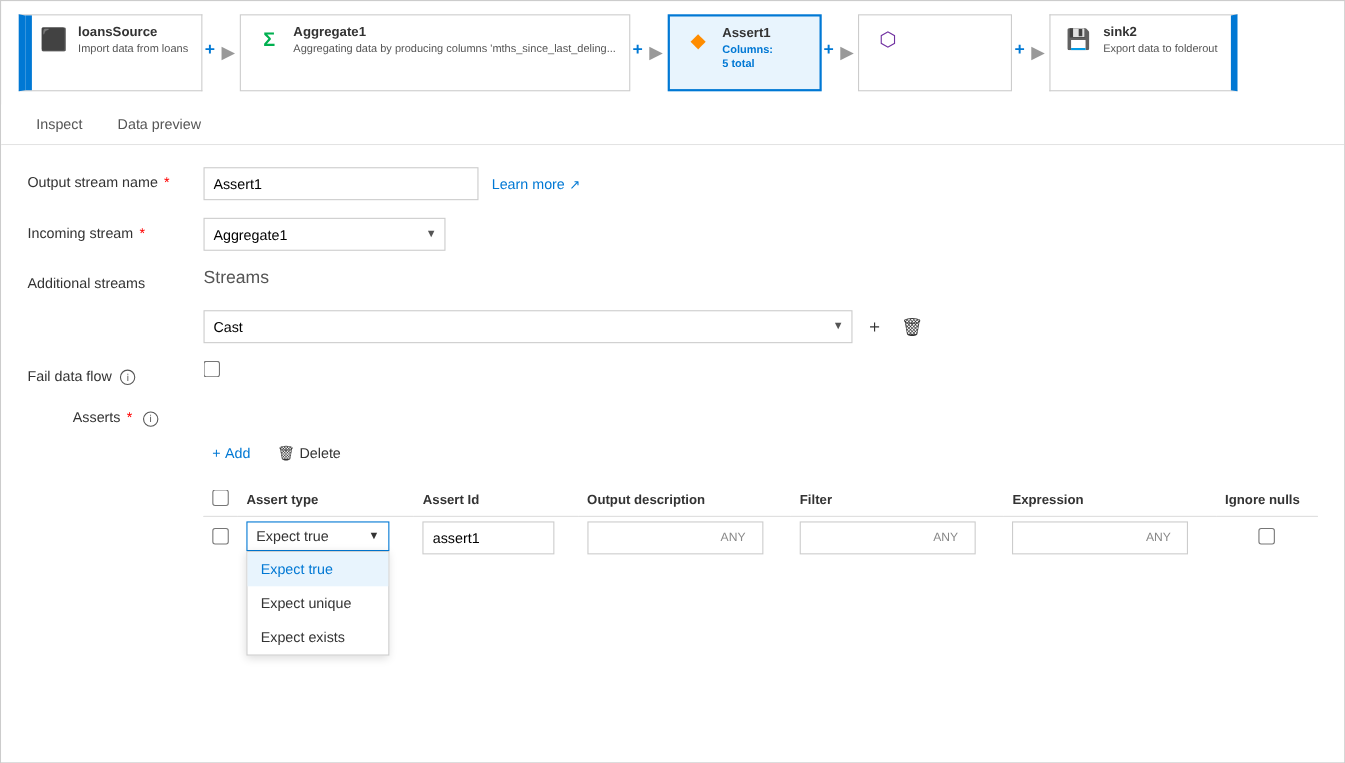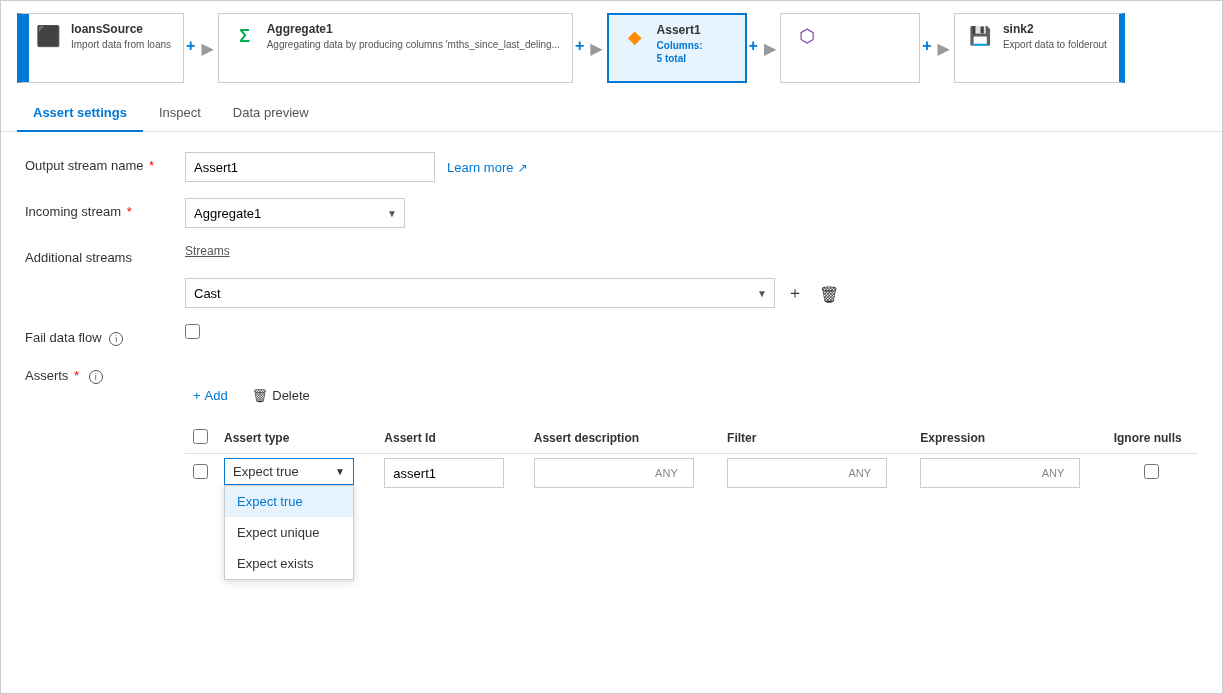--- a/index.html
+++ b/index.html
@@ -206,24 +206,23 @@
     .incoming-stream-select {
       width: 220px;
     }
 
     .additional-streams-area {
       flex-direction: column;
       align-items: flex-start;
     }
 
     .streams-label {
-      font-size: 12px;
+      font-size: 16px;
       color: #555;
       margin-bottom: 8px;
-      text-decoration: underline;
     }
 
     .streams-row {
       display: flex;
       align-items: flex-end;
       gap: 8px;
     }
 
     .cast-select {
       width: 590px;
@@ -429,21 +428,20 @@
         <div class="node-icon" style="color:#0078d4; font-size:18px;">💾</div>
         <div class="node-content">
           <div class="node-title">sink2</div>
           <div class="node-desc">Export data to folderout</div>
         </div>
       </div>
     </div>
   </div>
 
   <div class="tabs-bar">
-    <div class="tab active">Assert settings</div>
     <div class="tab">Inspect</div>
     <div class="tab">Data preview</div>
   </div>
 
   <div class="settings-panel">
 
     <div class="form-row">
       <div class="form-label">
         <span>Output stream name</span><span class="required"> *</span>
       </div>
@@ -493,21 +491,21 @@
       <div class="form-label">
         <span>Fail data flow</span>
         <span class="info-icon" title="More info">i</span>
       </div>
       <div class="form-control-area">
         <input type="checkbox" style="">
       </div>
     </div>
 
     <div class="form-row" style="flex-direction: column; align-items: flex-start; padding-left: 0;">
-      <div style="display:flex; align-items:center; ">
+      <div style="display:flex; align-items:center; margin-bottom: 12px; text-align: center;">
         <div class="form-label" style="width:auto; margin-right:4px;">
           <span>Asserts</span><span class="required"> *</span>
           <span class="info-icon" title="Asserts info" style="margin-left:6px;">i</span>
         </div>
       </div>
       <div style="padding-left: 160px; width:100%;">
 
         <div class="asserts-toolbar">
           <button class="btn-add">
             <span>+</span>
@@ -520,21 +518,21 @@
         </div>
 
         <table class="asserts-table">
           <thead>
             <tr>
               <th style="width:30px;">
                 <input type="checkbox" class="header-checkbox" style="">
               </th>
               <th>Assert type</th>
               <th>Assert Id</th>
-              <th>Assert description</th>
+              <th>Output description</th>
               <th>Filter</th>
               <th>Expression</th>
               <th>Ignore nulls</th>
             </tr>
           </thead>
           <tbody>
             <tr>
               <td>
                 <input type="checkbox" style="">
               </td>

